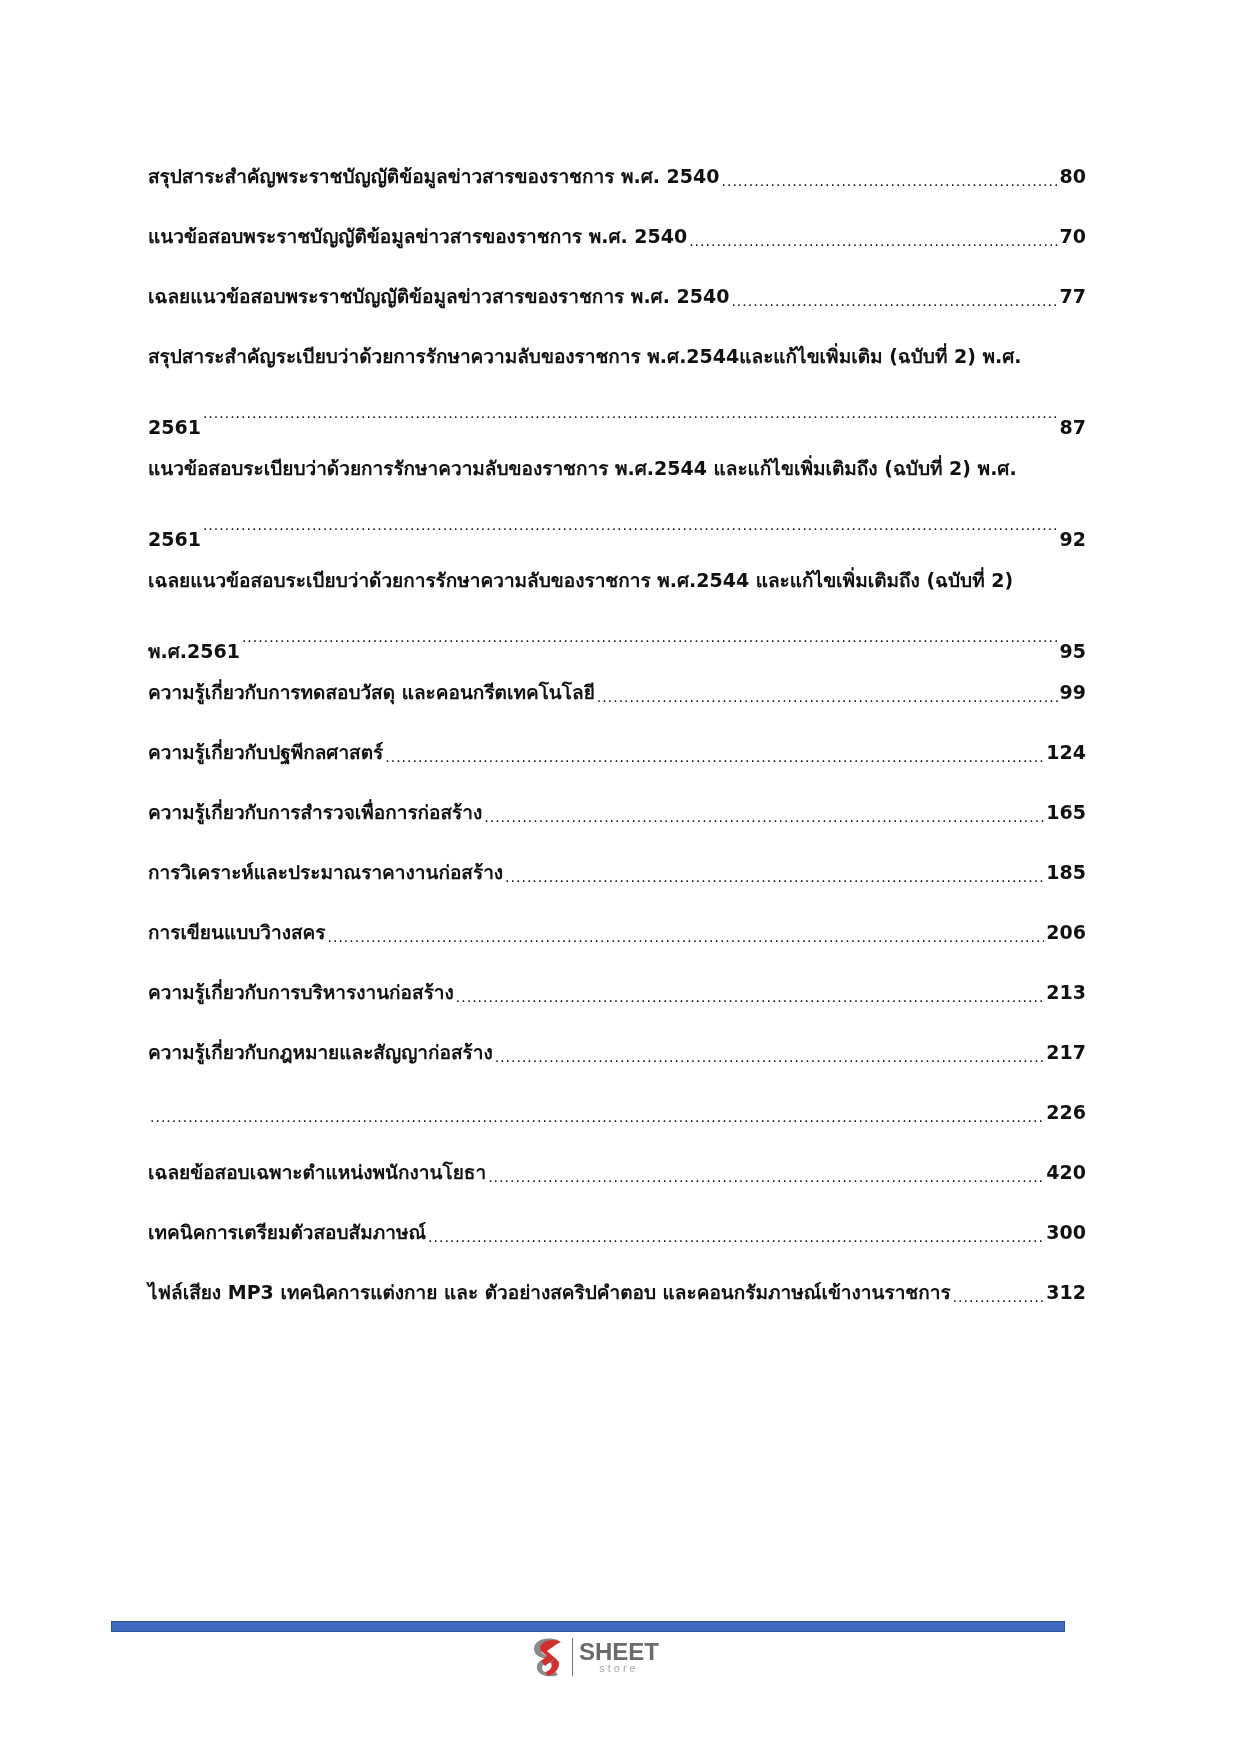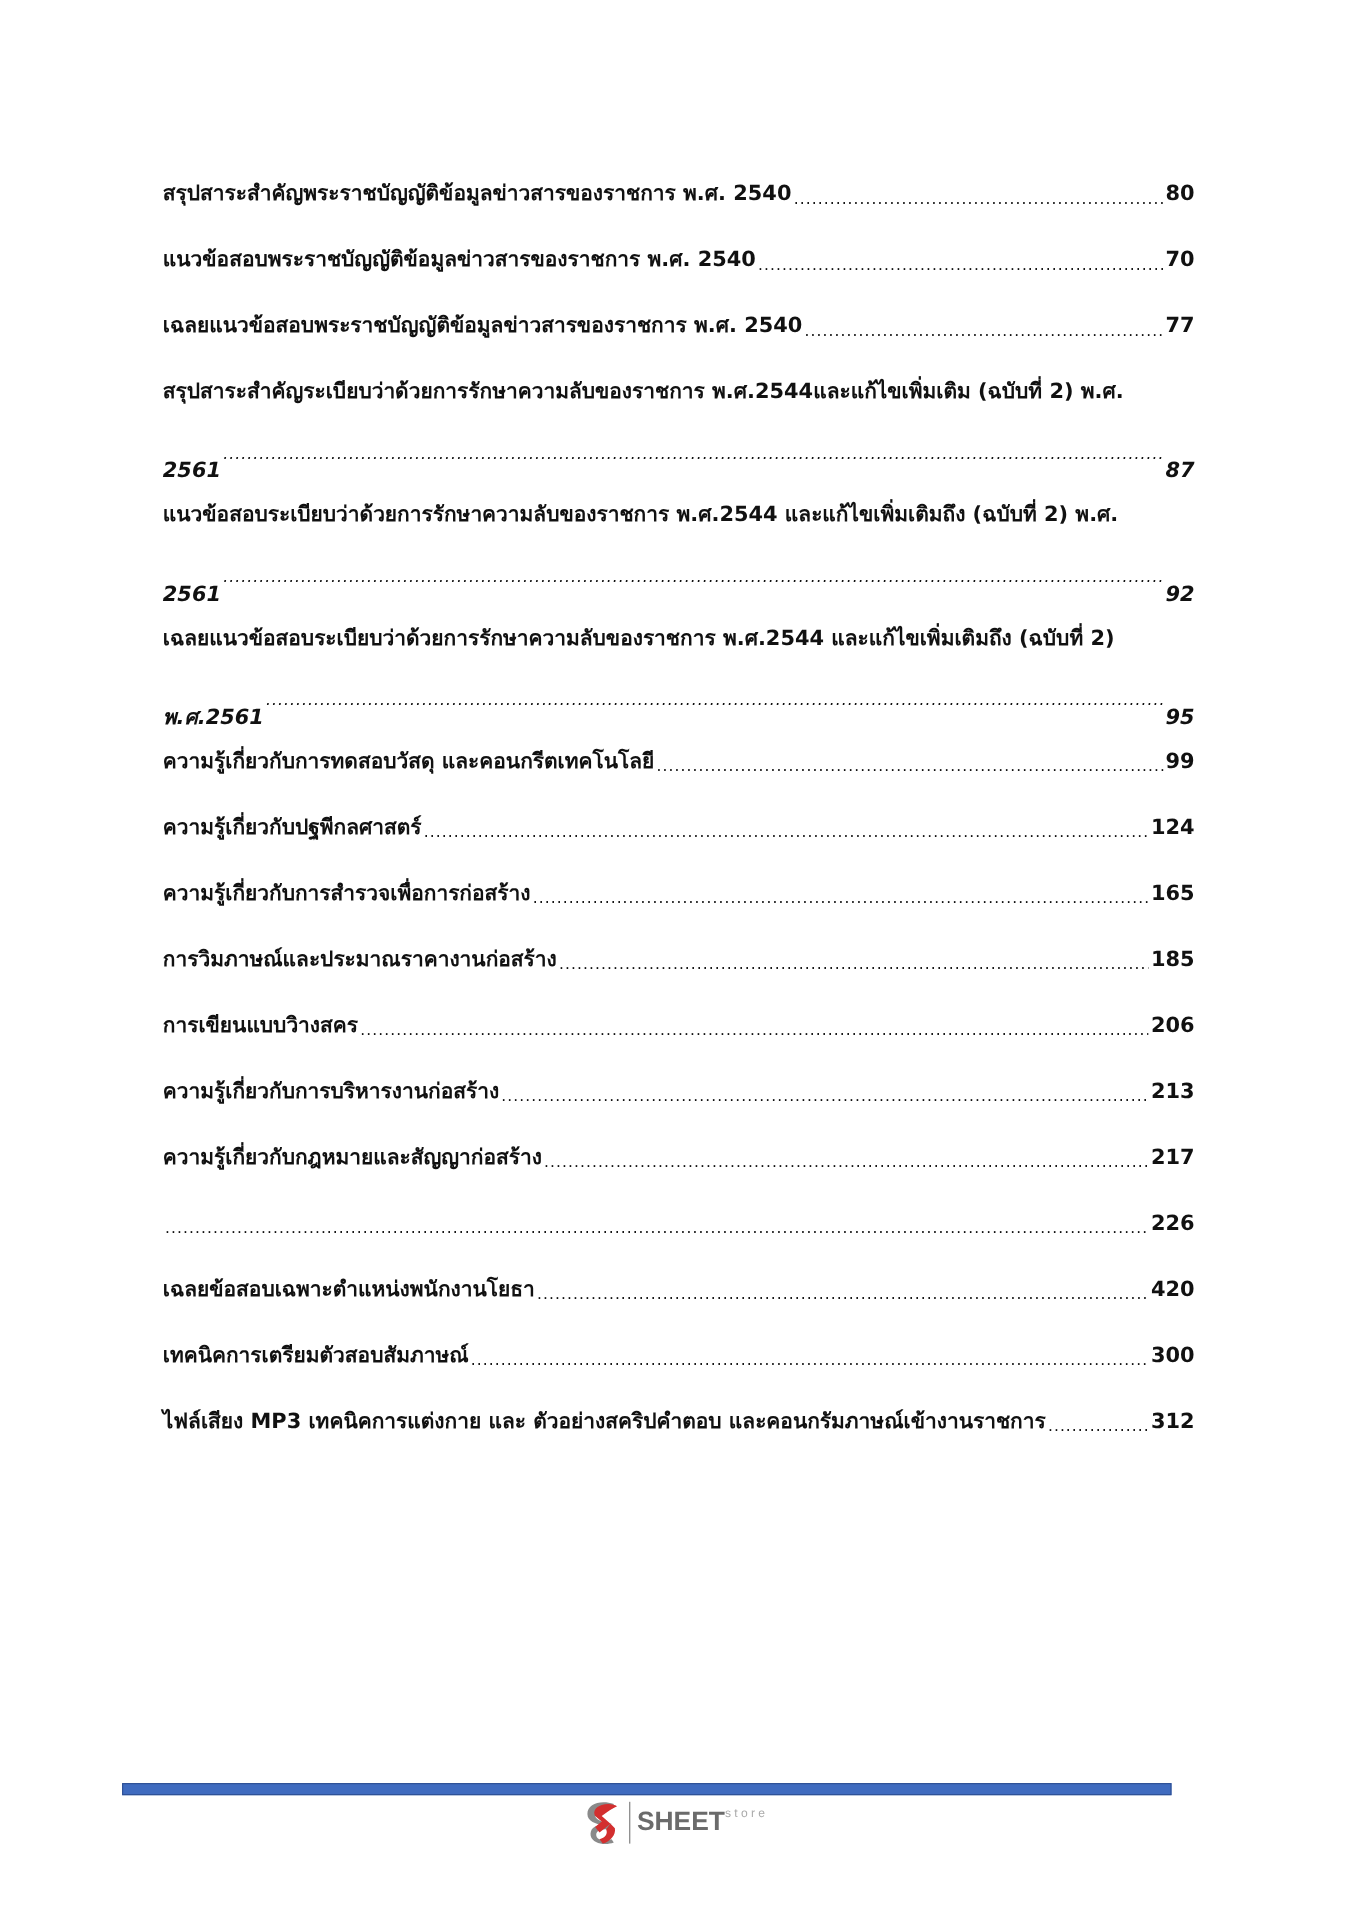--- a/index.html
+++ b/index.html
@@ -38,21 +38,20 @@
       height: 52px;
       white-space: nowrap;
       overflow: hidden;
     }
     .toc-entry .line {
       display: flex;
       align-items: baseline;
       line-height: 52px;
       height: 52px;
       white-space: nowrap;
-      font-style: italic;
     }
     .toc-title { flex: 0 0 auto; }
     .leader {
       flex: 1 1 auto;
       overflow: hidden;
       margin: 0 2px;
       position: relative;
       height: 52px;
     }
     .leader::before {
@@ -85,21 +84,21 @@
       display: flex;
       align-items: center;
     }
     .logo-mark { width: 40px; height: 42px; }
     .logo-divider {
       width: 1px;
       height: 38px;
       background: #777777;
       margin: 0 6px 0 4px;
     }
-    .logo-text { display: flex; flex-direction: row; line-height: 1; }
+    .logo-text { display: flex; flex-direction: column; line-height: 1; align-items: center; }
     .logo-word {
       font-family: "Liberation Sans", sans-serif;
       font-weight: bold;
       font-size: 24px;
       color: #6b6b6b;
       letter-spacing: 0px;
     }
     .logo-sub {
       font-family: "Liberation Sans", sans-serif;
       font-size: 11px;
@@ -170,21 +169,21 @@
     <span class="toc-page">124</span>
   </div>
 
   <div class="toc-entry">
     <span class="toc-title">ความรู้เกี่ยวกับการสำรวจเพื่อการก่อสร้าง</span>
     <span class="leader"></span>
     <span class="toc-page">165</span>
   </div>
 
   <div class="toc-entry">
-    <span class="toc-title">การวิมภาษณ์และประมาณราคางานก่อสร้าง</span>
+    <span class="toc-title">การวิเคราะห์และประมาณราคางานก่อสร้าง</span>
     <span class="leader"></span>
     <span class="toc-page">185</span>
   </div>
 
   <div class="toc-entry">
     <span class="toc-title">การเขียนแบบวิางสคร</span>
     <span class="leader"></span>
     <span class="toc-page">206</span>
   </div>
 

